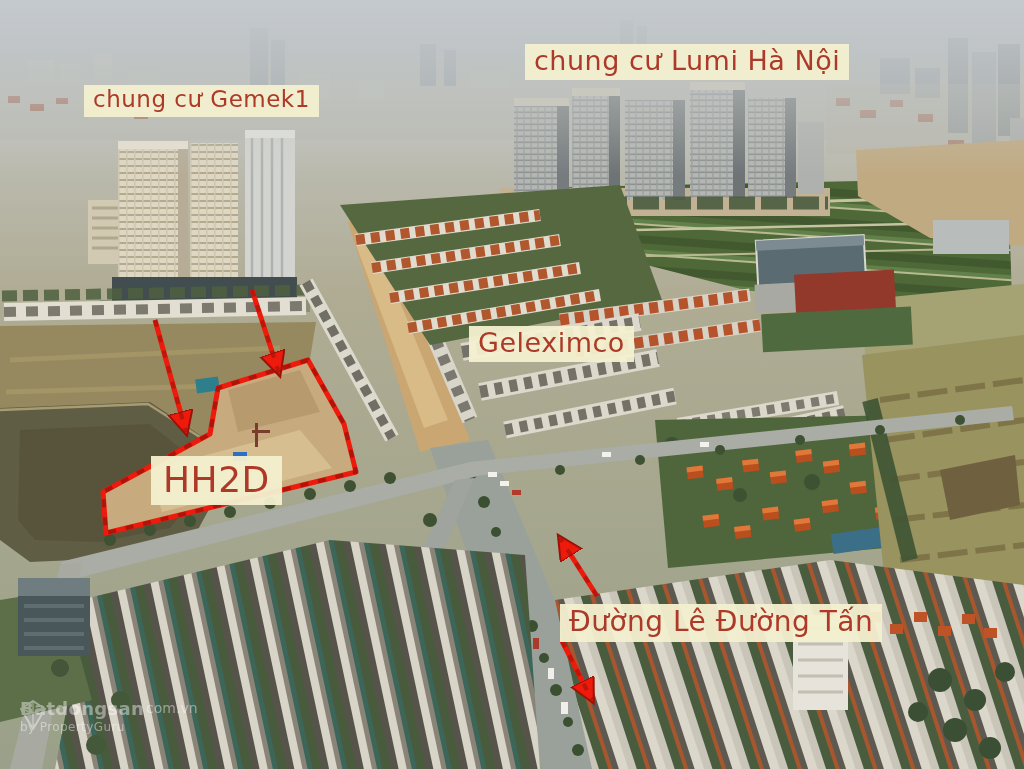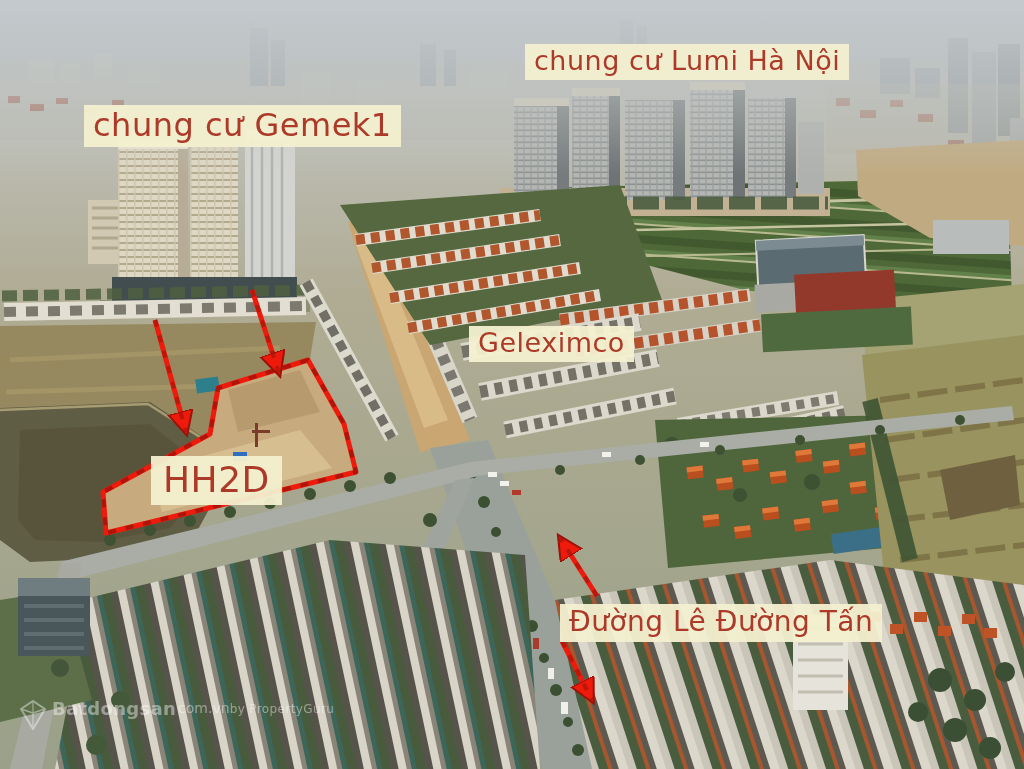--- a/index.html
+++ b/index.html
@@ -3,27 +3,27 @@
 <meta charset="utf-8">
 <style>
   html,body{margin:0;padding:0;background:#222;}
   .stage{position:relative;width:1024px;height:769px;overflow:hidden;
          font-family:"DejaVu Sans","Liberation Sans",sans-serif;}
   .stage svg{position:absolute;left:0;top:0;display:block;}
   .photo-label{position:absolute;background:rgba(243,240,208,.95);color:#ad3a28;
                padding:1px 9px 3px 9px;white-space:nowrap;line-height:1.2;
                letter-spacing:.5px;}
   .lbl-lumi{left:525px;top:44px;font-size:27px;}
-  .lbl-gemek{left:84px;top:85px;font-size:32px;margin-top:20px;}
+  .lbl-gemek{left:84px;top:85px;font-size:23px;}
   .lbl-geleximco{left:469px;top:326px;font-size:27px;}
   .lbl-hh2d{left:151px;top:456px;font-size:36px;padding:2px 12px 4px 12px;}
   .lbl-street{left:560px;top:604px;font-size:28px;}
   .watermark{position:absolute;left:20px;top:700px;display:flex;align-items:flex-start;
              gap:6px;color:#ffffff;opacity:.42;}
-  .wm-text{display:flex;flex-direction:row;line-height:1;margin-left:32px;}
+  .wm-text{display:flex;flex-direction:column;line-height:1;}
   .wm-row{display:flex;align-items:flex-start;gap:2px;}
   .wm-brand{font-size:18px;font-weight:bold;letter-spacing:.3px;}
   .wm-domain{font-size:14px;font-weight:normal;margin-top:1px;text-align:center;}
   .wm-byline{font-size:12px;margin-top:3px;letter-spacing:.4px;}
 </style>
 </head>
 <body>
 
 <div class="stage">
 

